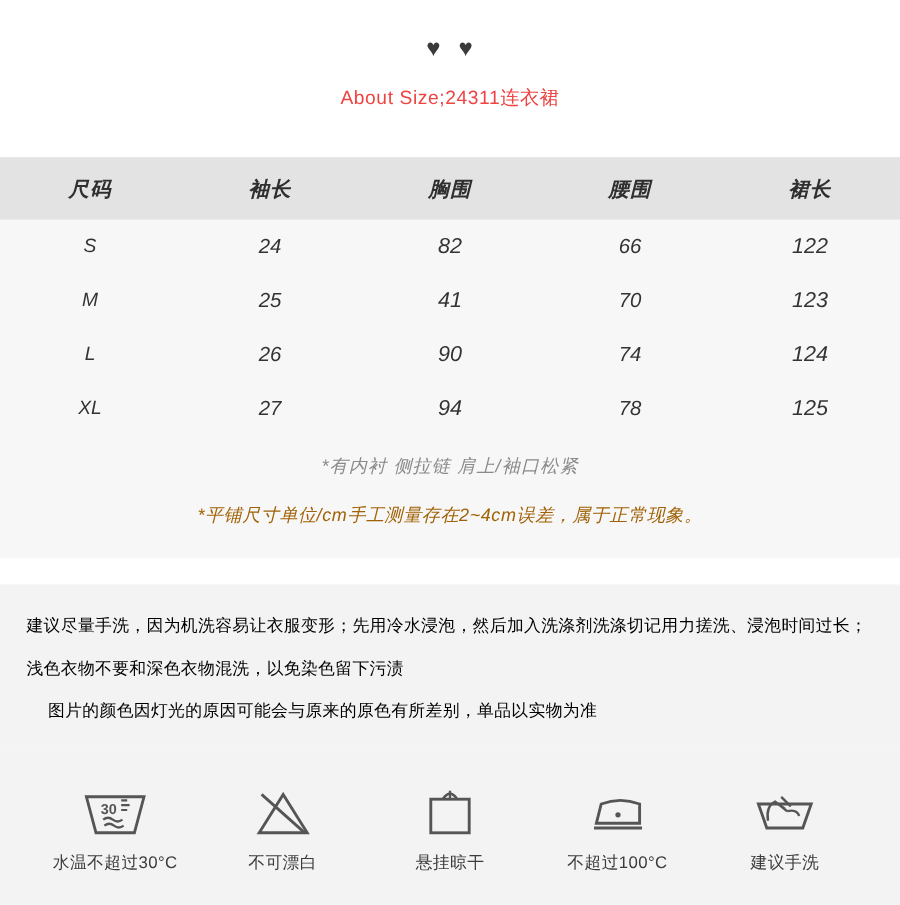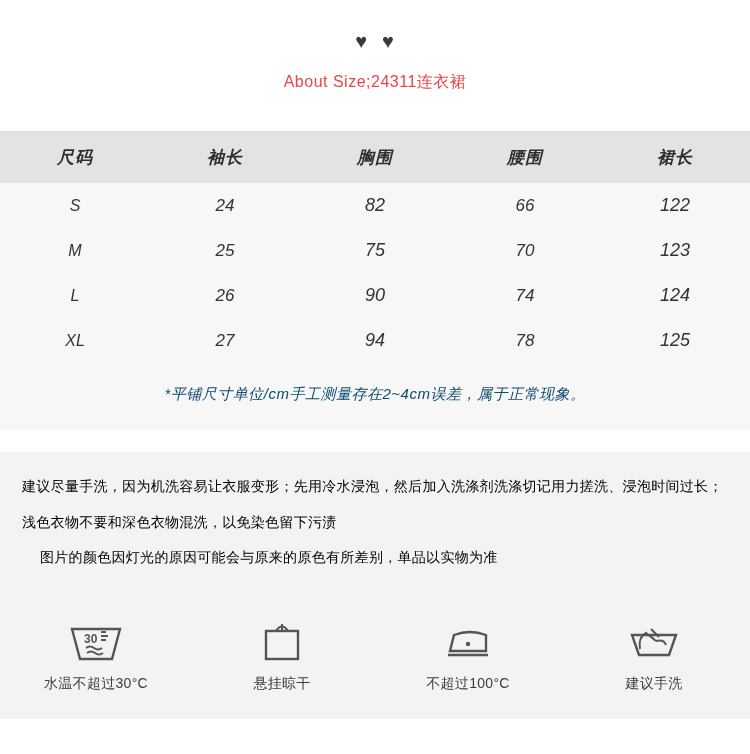--- a/index.html
+++ b/index.html
@@ -87,21 +87,21 @@
     margin-top: 16px;
     text-align: center;
     font-size: 15px;
     color: #8a8a8a;
     letter-spacing: 1px;
   }
   .note-2 {
     margin-top: 22px;
     text-align: center;
     font-size: 15px;
-    color: #0c4a6e;
+    color: #a16207;
     letter-spacing: 0.5px;
   }
 
   
   .care-text {
     background: #f3f3f3;
     padding: 24px 22px 20px 22px;
     margin-top: 22px;
   }
   .care-text p {
@@ -169,41 +169,42 @@
         <tr>
           <td>S</td>
           <td>24</td>
           <td>82</td>
           <td>66</td>
           <td>122</td>
         </tr>
         <tr>
           <td>M</td>
           <td>25</td>
-          <td>75</td>
+          <td>41</td>
           <td>70</td>
           <td>123</td>
         </tr>
         <tr>
           <td>L</td>
           <td>26</td>
           <td>90</td>
           <td>74</td>
           <td>124</td>
         </tr>
         <tr>
           <td>XL</td>
           <td>27</td>
           <td>94</td>
           <td>78</td>
           <td>125</td>
         </tr>
       </tbody>
     </table>
 
+    <div class="note-1">*有内衬 侧拉链 肩上/袖口松紧</div>
     <div class="note-2">*平铺尺寸单位/cm手工测量存在2~4cm误差，属于正常现象。</div>
   </div>
 
   <div class="care-text">
     <p>建议尽量手洗，因为机洗容易让衣服变形；先用冷水浸泡，然后加入洗涤剂洗涤切记用力搓洗、浸泡时间过长；</p>
     <p>浅色衣物不要和深色衣物混洗，以免染色留下污渍</p>
     <p class="indent">图片的颜色因灯光的原因可能会与原来的原色有所差别，单品以实物为准</p>
   </div>
 
   <div class="icons-row">
@@ -214,20 +215,29 @@
           <path d="M4 10 L52 10 L44 40 L12 40 Z" fill="none" stroke="#555" stroke-width="2.4"></path>
           <text x="16" y="24" font-family="Liberation Sans, sans-serif" font-size="12" font-weight="bold" fill="#555">30</text>
           <path d="M18 29 q4 -3 8 0 t8 0" fill="none" stroke="#555" stroke-width="2"></path>
           <path d="M19 34 q4 -3 8 0 t8 0" fill="none" stroke="#555" stroke-width="2"></path>
           <path d="M33 13 l5 0 M33 17 l7 0 M33 21 l5 0" stroke="#555" stroke-width="1.8"></path>
         </svg>
       </div>
       <div class="icon-label">水温不超过30°C</div>
     </div>
 
+    <div class="icon-item">
+      <div class="icon-box">
+        <svg width="56" height="46" viewBox="0 0 56 46">
+          <path d="M28 8 L48 40 L8 40 Z" fill="none" stroke="#555" stroke-width="2.4"></path>
+          <line x1="10" y1="8" x2="46" y2="40" stroke="#555" stroke-width="2.4"></line>
+        </svg>
+      </div>
+      <div class="icon-label">不可漂白</div>
+    </div>
 
     <div class="icon-item">
       <div class="icon-box">
         <svg width="56" height="46" viewBox="0 0 56 46">
           <rect x="12" y="12" width="32" height="28" fill="none" stroke="#555" stroke-width="2.4"></rect>
           <path d="M22 12 q6 -9 12 0" fill="none" stroke="#555" stroke-width="2.2"></path>
           <line x1="28" y1="5" x2="28" y2="12" stroke="#555" stroke-width="2"></line>
         </svg>
       </div>
       <div class="icon-label">悬挂晾干</div>

